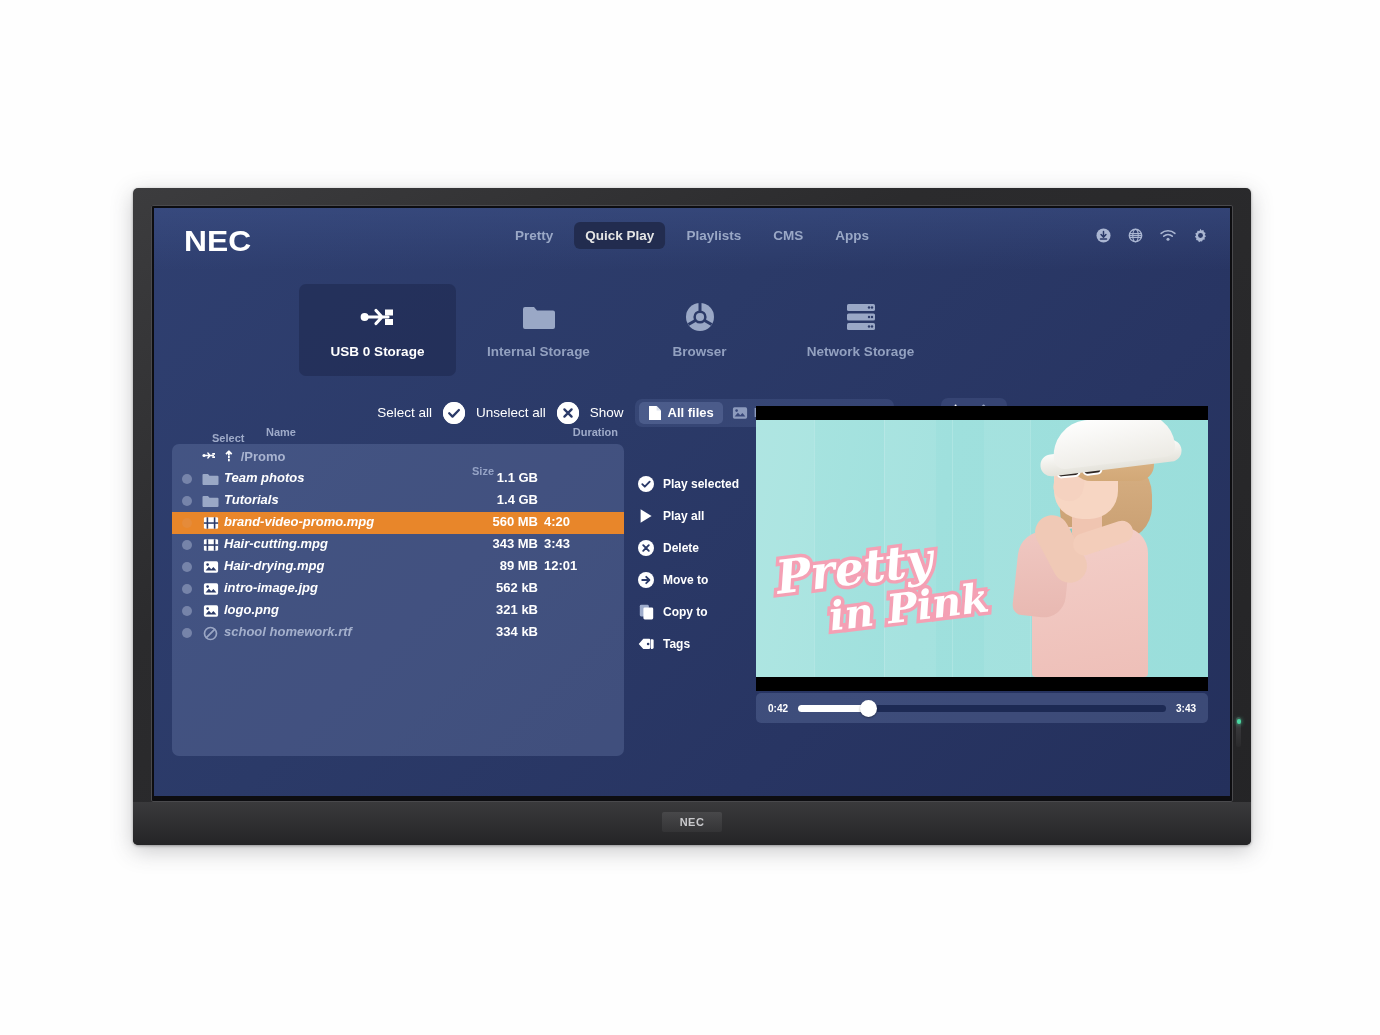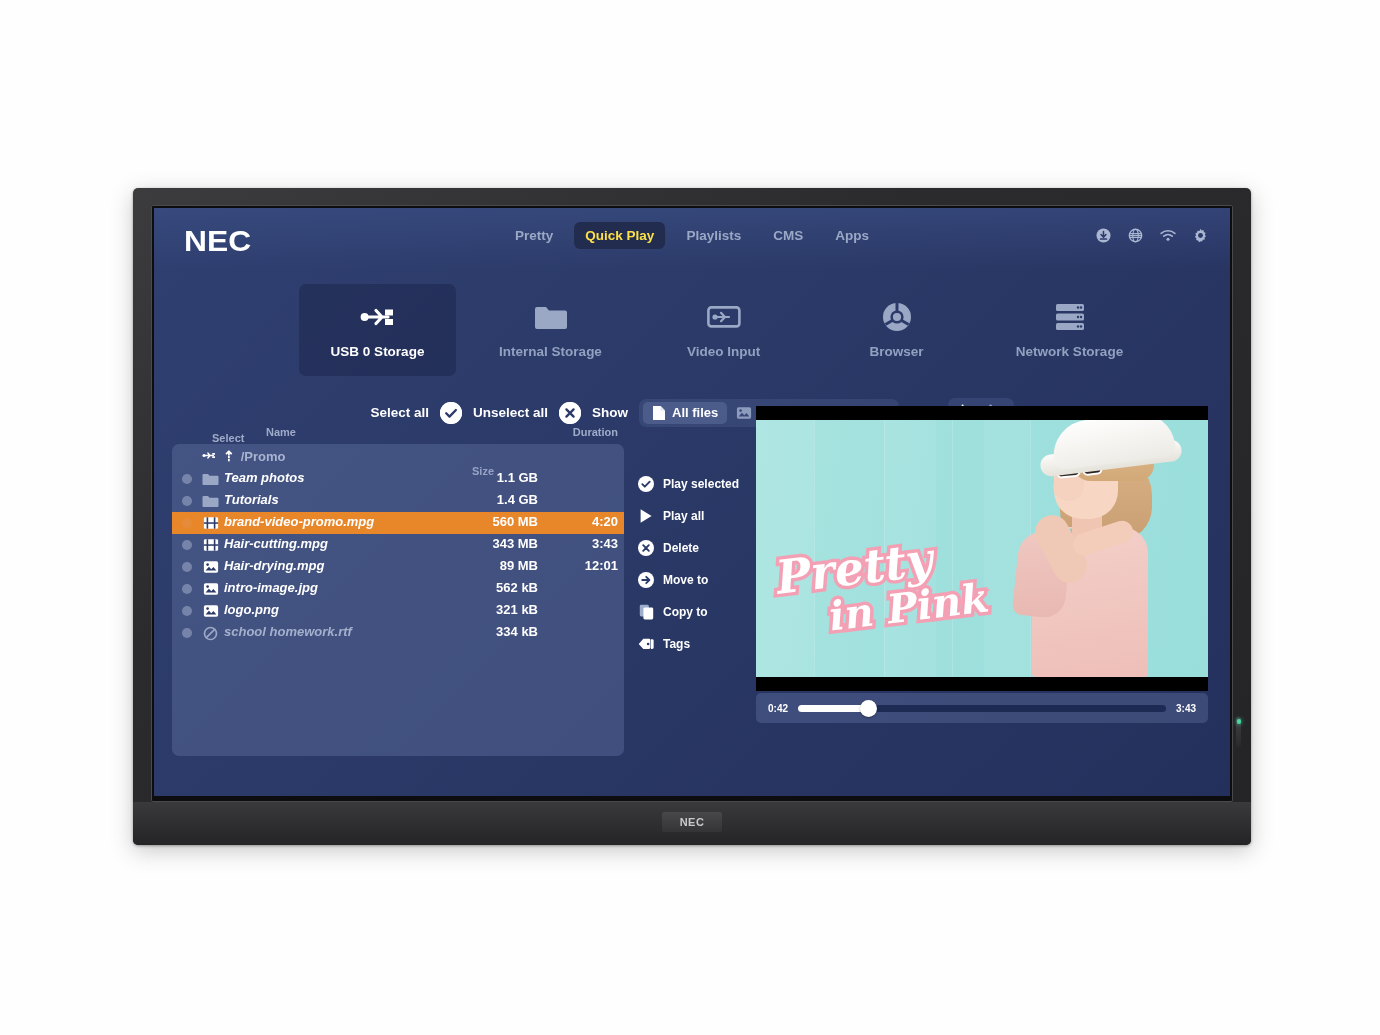--- a/index.html
+++ b/index.html
@@ -75,49 +75,49 @@
     transform: scaleX(1.06);
   }
   .nav {
     position: absolute; left: 50%; top: 14px; transform: translateX(-50%);
     display: flex; align-items: center; gap: 10px;
   }
   .nav-item {
     color: #9aa8c6; font-size: 13.5px; font-weight: bold;
     padding: 6px 11px; border-radius: 6px; white-space: nowrap;
   }
-  .nav-item.active { color: #fde047; background: #222c4f; }
+  .nav-item.active { color: #e5e5e5; background: #222c4f; }
   .top-icons {
     position: absolute; right: 22px; top: 20px;
     display: flex; align-items: center; gap: 17px;
   }
   .top-icons svg { display: block; }
 
   
   .sources {
     position: absolute; left: 145px; top: 76px;
-    display: flex; align-items: flex-start; gap: 16px;
+    display: flex; align-items: flex-start; gap: 4px;
   }
   .source {
     width: 157px; height: 92px; border-radius: 7px;
     display: flex; flex-direction: column; align-items: center; justify-content: center;
     gap: 11px;
   }
   .source.active { background: rgba(30,42,80,0.62); }
   .source .src-label { font-size: 13.5px; font-weight: bold; color: #93a1c0; white-space: nowrap; }
   .source.active .src-label { color: #ffffff; }
   .source .src-icon { height: 32px; display: flex; align-items: center; justify-content: center; }
   .source .src-icon svg { display: block; }
 
   
   .toolbar {
     position: absolute; left: 0; top: 190px; width: 100%;
     display: flex; align-items: center; justify-content: center; gap: 11px;
   }
-  .tb-label { color: #ffffff; font-size: 13.5px; font-weight: bold; }
+  .tb-label { color: #ffffff; font-size: 13.5px; font-weight: normal; }
   .circle-btn {
     width: 22px; height: 22px; border-radius: 50%;
     display: flex; align-items: center; justify-content: center;
     background: #ffffff;
   }
   .circle-btn.dark { background: #ffffff; }
   .seg {
     display: flex; align-items: center; gap: 0px;
     background: rgba(100,120,170,0.22); border-radius: 7px;
     padding: 3px 4px;
@@ -161,21 +161,21 @@
   .row .chk {
     position: absolute; left: 10px; top: 6px;
     width: 10px; height: 10px; border-radius: 50%;
     background: rgba(190,200,225,0.42);
   }
   .row.selected .chk { background: #e58b3a; }
   .row .ficon { position: absolute; left: 30px; top: 3px; width: 17px; height: 16px;
                 display:flex; align-items:center; justify-content:center; }
   .row .fname { position: absolute; left: 52px; top: 2px; white-space: nowrap; font-style: italic; }
   .row .fsize { position: absolute; left: 286px; width: 80px; text-align: right; top: 2px; }
-  .row .fdur  { position: absolute; left: 372px; width: 74px; text-align: right; top: 2px; }
+  .row .fdur  { position: absolute; left: 372px; width: 74px; text-align: left; top: 2px; }
   .row.selected { background: #e8862a; }
   .row.dim .fname, .row.dim .fsize { color: #a4b0cc; }
   .row.dim .fsize { color: #ffffff; }
 
   .breadcrumb {
     position: relative; height: 24px; display: flex; align-items: center;
     padding-left: 30px; gap: 6px;
   }
   .breadcrumb .bc-up { color: #ffffff; font-size: 14px; font-weight: bold; }
   .breadcrumb .bc-path { color: #a9b4d0; font-size: 13px; font-weight: bold; }
@@ -381,30 +381,20 @@
             </div>
             <div class="src-label">USB 0 Storage</div>
           </div>
           <div class="source">
             <div class="src-icon">
               <svg width="34" height="26" viewBox="0 0 34 26">
                 <path d="M1 5a2 2 0 0 1 2-2h9l3 3.6h16a2 2 0 0 1 2 2V23a2 2 0 0 1-2 2H3a2 2 0 0 1-2-2z" fill="#9aa8c6"></path>
               </svg>
             </div>
             <div class="src-label">Internal Storage</div>
-          </div>
-          <div class="source">
-            <div class="src-icon">
-              <svg width="34" height="26" viewBox="0 0 34 26">
-                <rect x="1.4" y="3.4" width="31" height="19" rx="3" fill="none" stroke="#9aa8c6" stroke-width="2.6"></rect>
-                <path d="M9 13h13M18 13l-4-4.2M18 13l-4 4.2" stroke="#9aa8c6" stroke-width="2.2" fill="none" stroke-linecap="round" stroke-linejoin="round"></path>
-                <circle cx="8" cy="13" r="2.6" fill="#9aa8c6"></circle>
-              </svg>
-            </div>
-            <div class="src-label">Video Input</div>
           </div>
           <div class="source">
             <div class="src-icon">
               <svg width="30" height="30" viewBox="0 0 30 30">
                 <circle cx="15" cy="15" r="14" fill="#9aa8c6"></circle>
                 <circle cx="15" cy="15" r="6.6" fill="#2b3a68"></circle>
                 <circle cx="15" cy="15" r="4.1" fill="#9aa8c6"></circle>
                 <path d="M15 1v8" stroke="#2b3a68" stroke-width="3"></path>
                 <path d="M3.4 22.5l7-4" stroke="#2b3a68" stroke-width="3"></path>
                 <path d="M26.6 22.5l-7-4" stroke="#2b3a68" stroke-width="3"></path>

